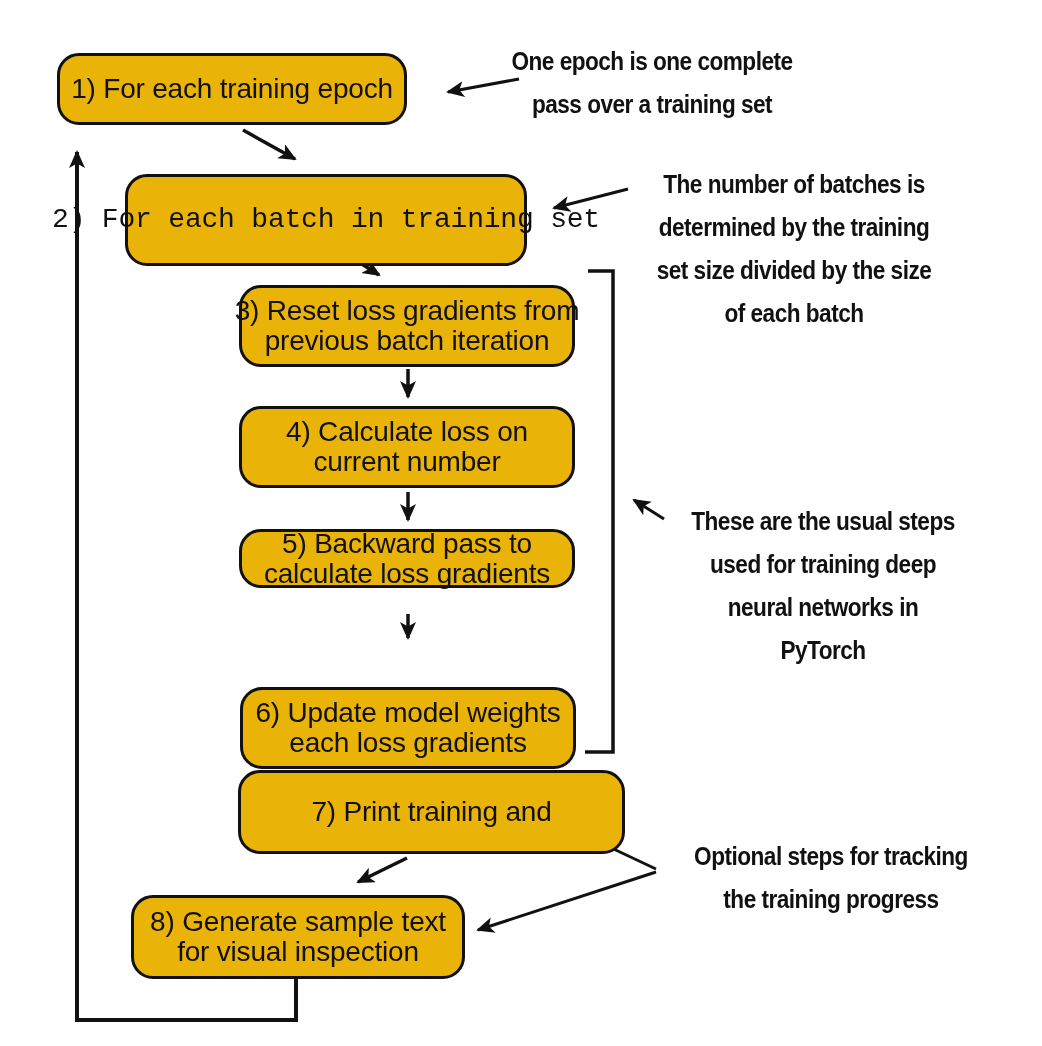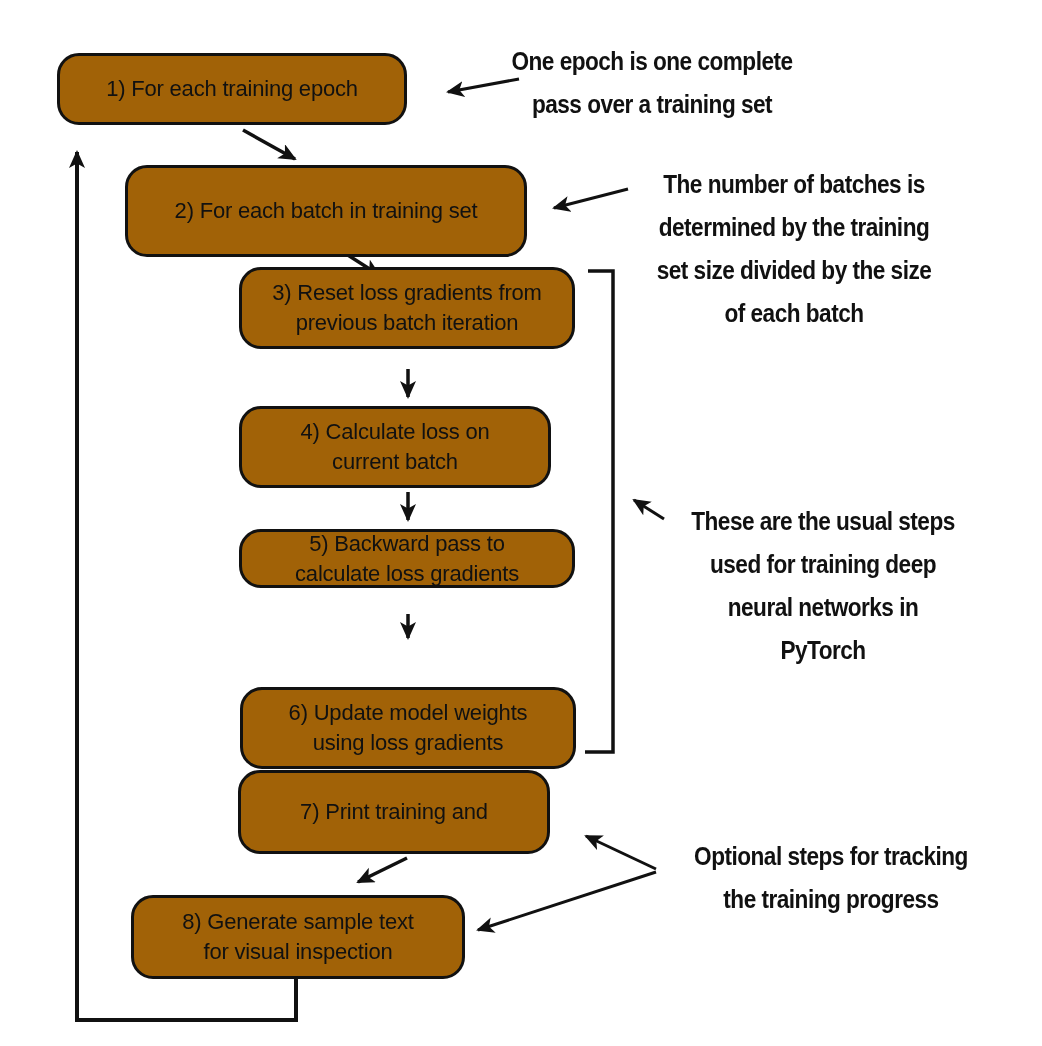--- a/index.html
+++ b/index.html
@@ -15,26 +15,26 @@
   #arrow-layer {
     position: absolute;
     left: 0; top: 0;
     width: 1042px; height: 1046px;
   }
   .node {
     position: absolute;
     box-sizing: border-box;
     border: 3px solid #111111;
     border-radius: 22px;
-    background: #a16207;
+    background: #eab308;
     display: flex;
     flex-direction: column;
     align-items: center;
     justify-content: center;
-    font-size: 22px;
+    font-size: 28px;
     line-height: 30px;
     letter-spacing: -0.2px;
     text-align: center;
   }
   .node-line { white-space: nowrap; }
   .annotation {
     position: absolute;
     text-align: center;
     font-weight: 700;
     font-size: 26px;
@@ -74,46 +74,46 @@
     <line x1="664" y1="519" x2="634" y2="500" stroke="#111111" stroke-width="3" marker-end="url(#arrowhead)"></line>
     <line x1="656" y1="869" x2="586" y2="836" stroke="#111111" stroke-width="3" marker-end="url(#arrowhead)"></line>
     <line x1="656" y1="872" x2="478" y2="930" stroke="#111111" stroke-width="3" marker-end="url(#arrowhead)"></line>
   </svg>
 
   <div class="node" style="left:57px; top:53px; width:350px; height:72px;">
     <div class="node-line">1) For each training epoch</div>
     <div class="node-line"></div>
   </div>
 
-  <div class="node" style="left:125px; top:165px; width:402px; height:92px;">
+  <div class="node" style="left:125px; top:174px; width:402px; height:92px;font-family:Liberation Mono, monospace;">
     <div class="node-line">2) For each batch in training set</div>
     <div class="node-line"></div>
   </div>
 
-  <div class="node" style="left:239px; top:267px; width:336px; height:82px;">
+  <div class="node" style="left:239px; top:285px; width:336px; height:82px;">
     <div class="node-line">3) Reset loss gradients from</div>
     <div class="node-line">previous batch iteration</div>
   </div>
 
-  <div class="node" style="left:239px; top:406px; width:312px; height:82px;">
+  <div class="node" style="left:239px; top:406px; width:336px; height:82px;">
     <div class="node-line">4) Calculate loss on</div>
-    <div class="node-line">current batch</div>
+    <div class="node-line">current number</div>
   </div>
 
   <div class="node" style="left:239px; top:529px; width:336px; height:59px;">
     <div class="node-line">5) Backward pass to</div>
     <div class="node-line">calculate loss gradients</div>
   </div>
 
   <div class="node" style="left:240px; top:647px; width:336px; height:82px;margin-top:40px;">
     <div class="node-line">6) Update model weights</div>
-    <div class="node-line">using loss gradients</div>
+    <div class="node-line">each loss gradients</div>
   </div>
 
-  <div class="node" style="left:238px; top:770px; width:312px; height:84px;justify-content:center;">
+  <div class="node" style="left:238px; top:770px; width:387px; height:84px;justify-content:center;">
     <div class="node-line">7) Print training and</div>
   </div>
 
   <div class="node" style="left:131px; top:895px; width:334px; height:84px;">
     <div class="node-line">8) Generate sample text</div>
     <div class="node-line">for visual inspection</div>
   </div>
 
   <div class="annotation" style="left:452px; top:40px; width:400px;">
     <div class="annotation-line">One epoch is one complete</div>

